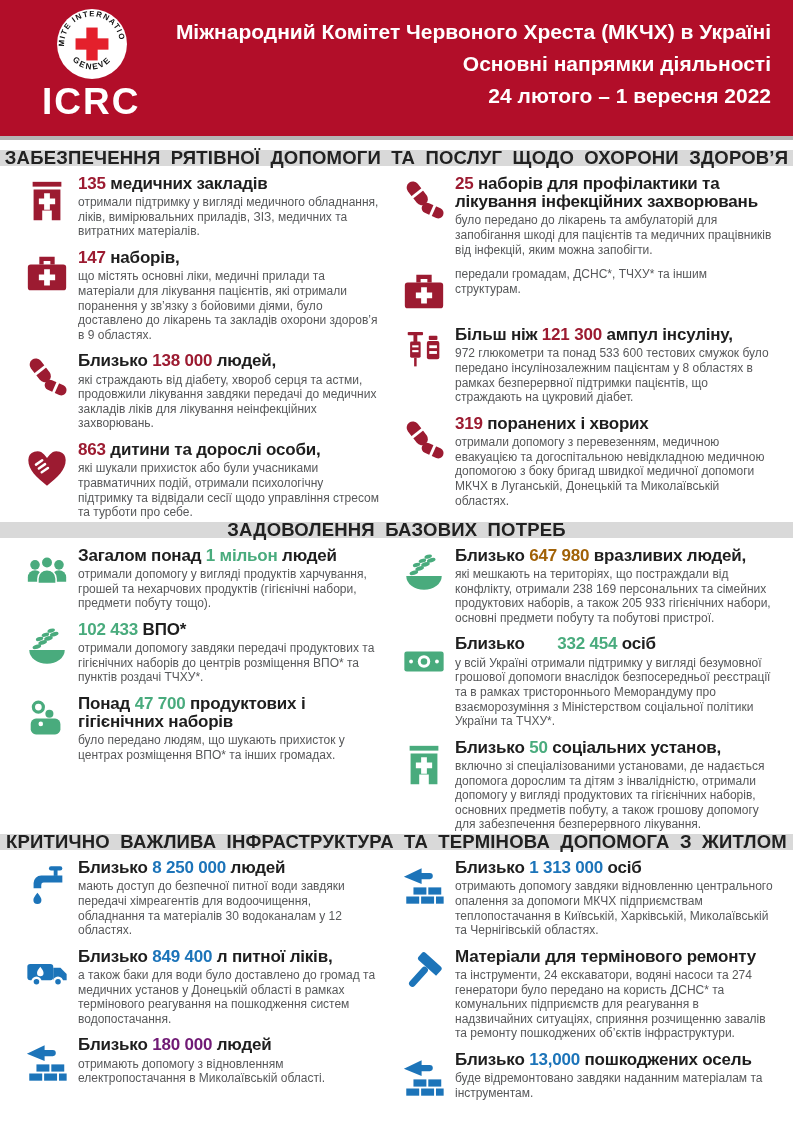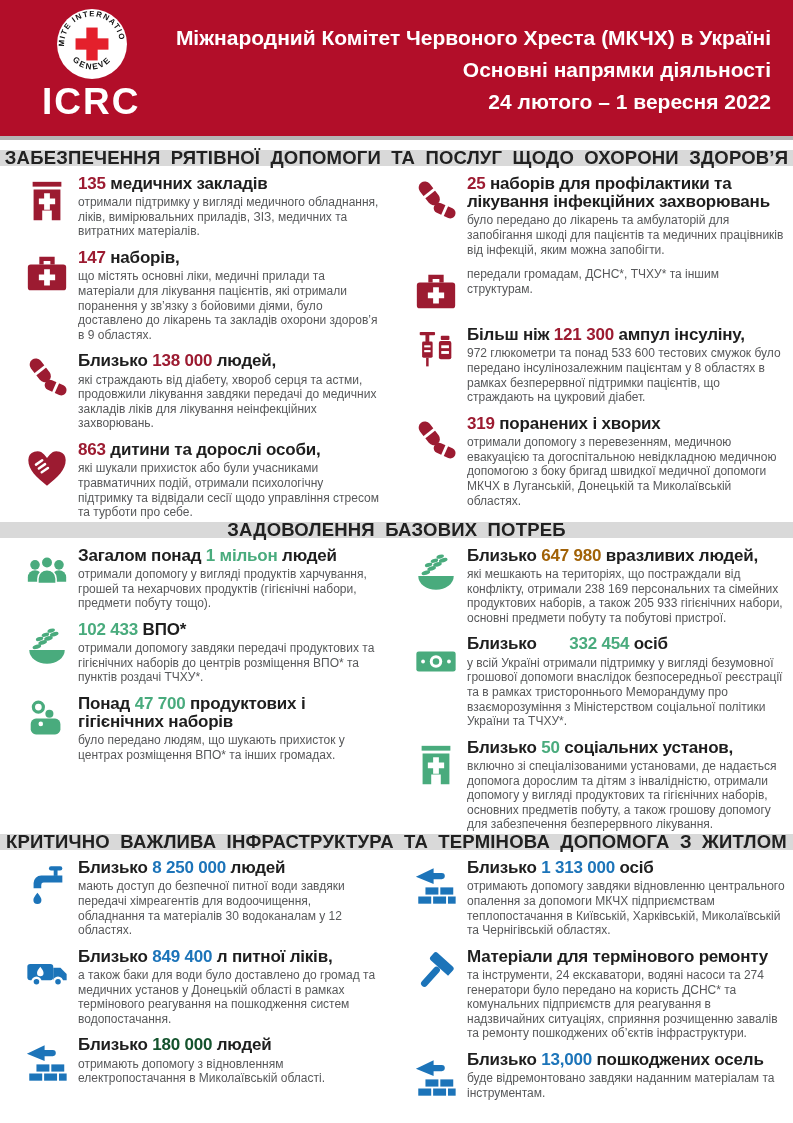--- a/index.html
+++ b/index.html
@@ -6,28 +6,28 @@
   body{
     width:793px;height:1123px;background:#fff;overflow:hidden;
     font-family:"Liberation Sans","DejaVu Sans",sans-serif;
     -webkit-font-smoothing:antialiased;
   }
   
   .header{position:relative;height:136px;background:#B20E29;border-bottom:4px solid #B5B5B5;}
   .logo{position:absolute;left:42px;top:8px;width:130px;}
   .logo-circle{display:block;width:72px;height:72px;margin-left:14px;}
   .logo-word{color:#fff;font-size:37px;letter-spacing:2px;font-weight:700;margin-top:1px;}
-  .titles{position:absolute;right:22px;top:22px;text-align:right;color:#fff;
+  .titles{position:absolute;right:22px;top:16px;text-align:right;color:#fff;
           font-weight:bold;font-size:21px;line-height:1.52;}
   
   .band{height:16px;background:#D9D9D9;display:flex;align-items:center;justify-content:center;
         font-weight:bold;font-size:18.5px;color:#212121;letter-spacing:.2px;word-spacing:5px;}
   .band.first{margin-top:10px;}
   
-  .cols{display:grid;grid-template-columns:377px 396px;align-items:start;padding:9px 0 2px 16px;gap:12px;}
+  .cols{display:grid;grid-template-columns:377px 396px;align-items:start;padding:9px 0 2px 16px;}
   .cols.s1{min-height:297px;}
   .cols.s2{min-height:261px;}
   .col{display:flex;flex-direction:column;gap:10px;}
   .stat-item{display:flex;}
   .stat-icon{flex:0 0 62px;display:flex;justify-content:center;align-items:flex-start;padding-top:3px;}
   .stat-icon svg{width:46px;height:46px;display:block;}
   .stat-text{flex:1;padding-right:14px;}
   .stat-title{font-size:17px;font-weight:bold;color:#1E1E1E;line-height:1.07;margin-bottom:2px;letter-spacing:-.2px;}
   .stat-body{font-size:12px;color:#57585A;line-height:1.22;}
   .hidden-defs{position:absolute;width:0;height:0;overflow:hidden;}
@@ -368,21 +368,21 @@
       <div class="stat-body">а також баки для води було доставлено до громад та медичних установ у Донецькій області в рамках термінового реагування на пошкодження систем водопостачання.</div>
     </div>
   </div>
       <div class="stat-item">
     <div class="stat-icon" style="color: rgb(28, 116, 185);">
       <svg viewBox="0 0 48 48" fill="currentColor" aria-hidden="true">
             <use href="#sym-bricks-trowel-icon"></use>
           </svg>
     </div>
     <div class="stat-text">
-      <div class="stat-title"><span>Близько </span><span class="stat-num" style="color: #14532d;">180 000</span><span> людей</span></div>
+      <div class="stat-title"><span>Близько </span><span class="stat-num" style="color: #701a75;">180 000</span><span> людей</span></div>
       <div class="stat-body">отримають допомогу з відновленням електропостачання в Миколаївській області.</div>
     </div>
   </div>
     </div>
   <div class="col">
       <div class="stat-item">
     <div class="stat-icon" style="color: rgb(28, 116, 185);">
       <svg viewBox="0 0 48 48" fill="currentColor" aria-hidden="true">
             <use href="#sym-bricks-trowel-icon"></use>
           </svg>

